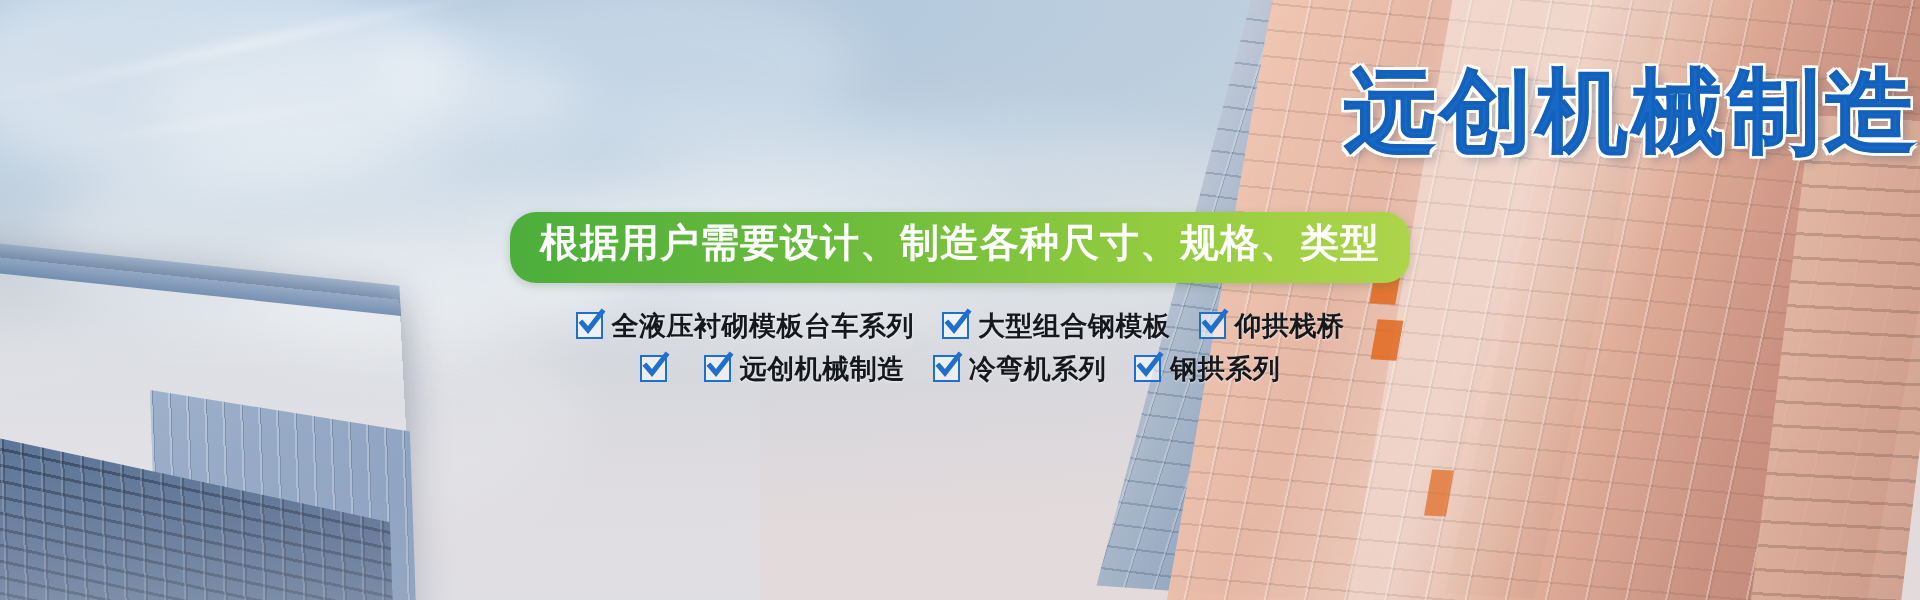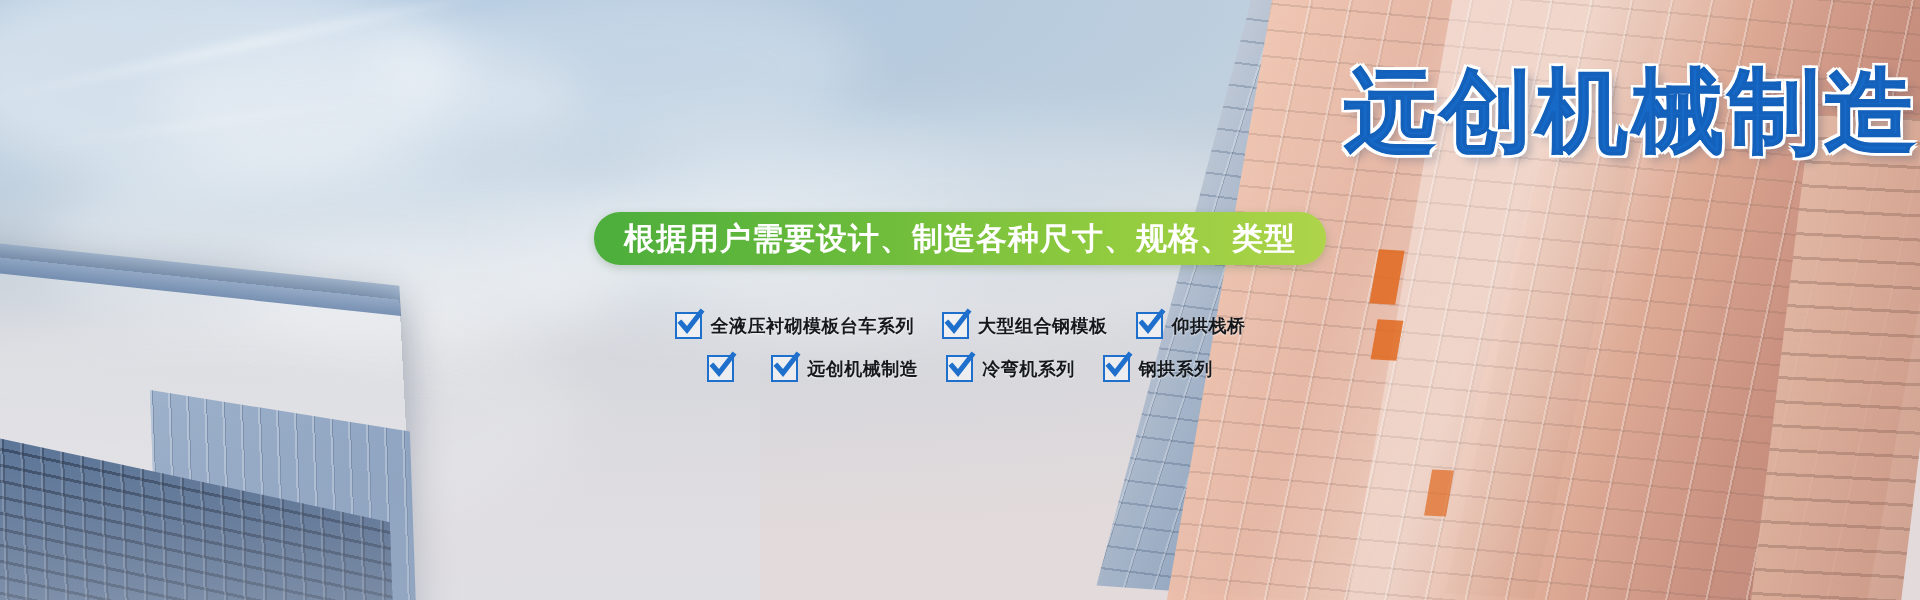--- a/index.html
+++ b/index.html
@@ -184,26 +184,26 @@
        3px 3px 0 #ffffff, -3px 3px 0 #ffffff,
        3px -3px 0 #ffffff, -3px -3px 0 #ffffff,
        6px 6px 10px rgba(20,50,90,.28);
   }
 
   .badge-wrap{
     position:absolute;left:0;right:0;top:212px;text-align:center;
   }
   .badge{
     display:inline-block;
-    padding:11px 30px 11px;
+    padding:11px 30px 21px;
     border-radius:26px;
     background:linear-gradient(90deg,#4cae3c 0%,#6dbc3b 38%,#93cc3f 72%,#aed44a 100%);
     color:#ffffff;
     font-family:"DejaVu Sans","Liberation Sans",sans-serif;
-    font-size:31px;
+    font-size:39px;
     font-weight:700;
     letter-spacing:1px;
     line-height:1;
     white-space:nowrap;
     box-shadow:0 3px 10px rgba(40,90,30,.22);
   }
 
   .feature-rows{
     position:absolute;left:0;right:0;top:312px;text-align:center;
   }
@@ -223,21 +223,21 @@
     display:inline-block;
     width:23px;height:23px;
     border:2px solid #1f6fcc;
     background:rgba(255,255,255,.55);
     margin-right:9px;
     flex:0 0 auto;
   }
   .cbox svg{position:absolute;left:-3px;top:-7px;width:32px;height:32px;}
   .flabel{
     font-family:"DejaVu Sans","Liberation Sans",sans-serif;
-    font-size:18px;
+    font-size:27px;
     font-weight:700;
     color:#15181c;
     letter-spacing:.5px;
     text-shadow:0 1px 2px rgba(255,255,255,.65);
   }
 </style>
 </head>
 <body>
 
 <div class="banner">

